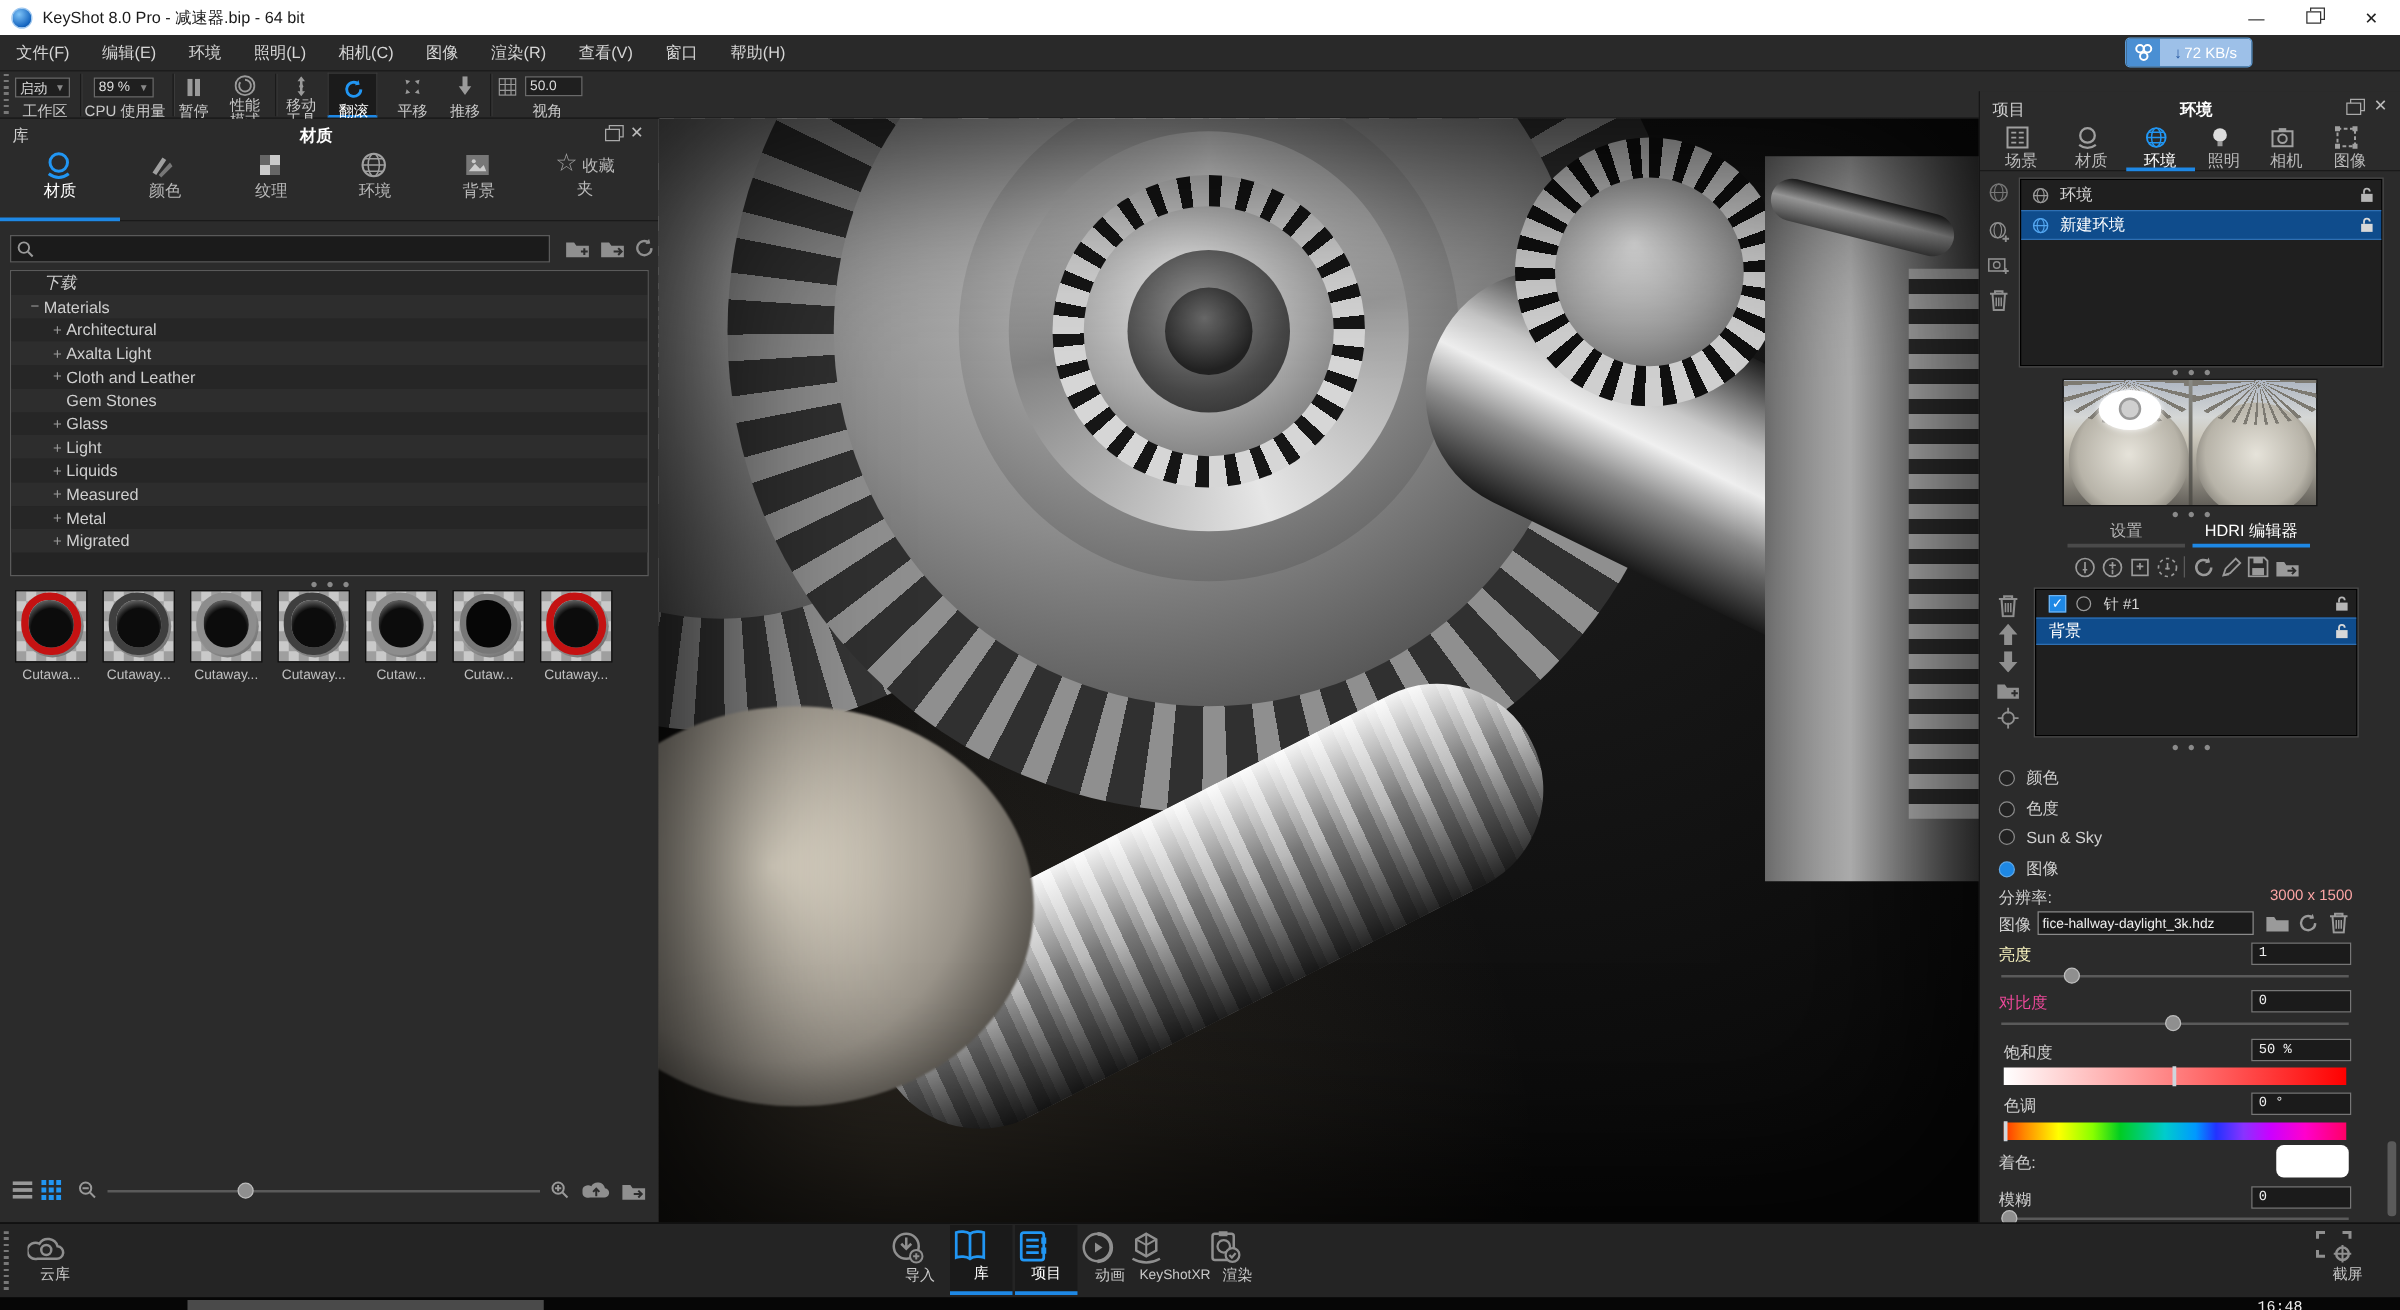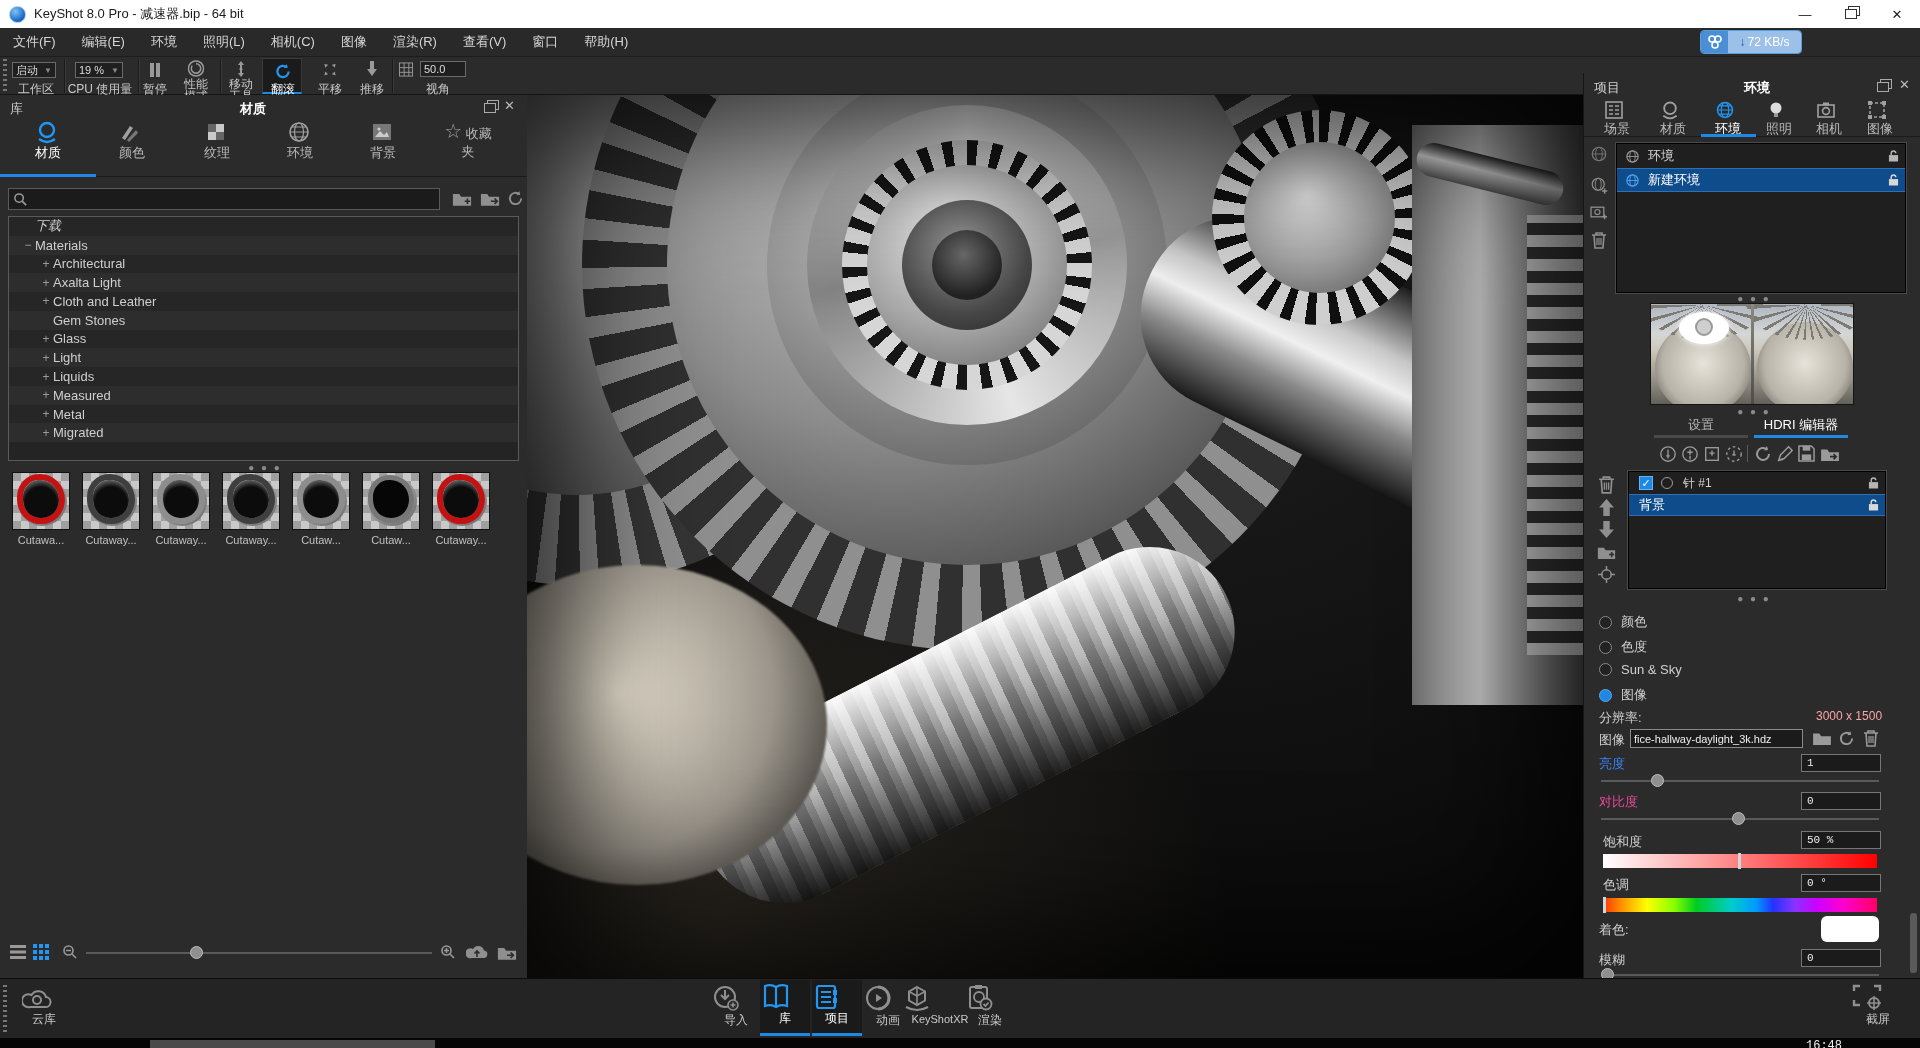--- a/index.html
+++ b/index.html
@@ -193,21 +193,21 @@
 
 <div class="abs toolbar">
   <div class="abs grip" style="left:3px;top:2px;height:34px"></div>
   <div class="tb-box" style="left:12px;top:5px;width:44px">
       <span>启动</span>
       <span class="caret">▼</span>
     </div>
   <span class="tb-label" style="left:36px;top:26px">工作区</span>
   <div class="tb-divider" style="left:64px"></div>
   <div class="tb-box" style="left:75px;top:5px;width:48px">
-      <span>19 %</span>
+      <span>89 %</span>
       <span class="caret">▼</span>
     </div>
   <span class="tb-label" style="left:100px;top:26px">CPU 使用量</span>
   <div class="tb-divider" style="left:138px"></div>
   <span class="tb-ic" style="left:155px;top:6px">
       <svg width="12" height="14" viewBox="0 0 12 14">
         <rect x="1" y="0" width="4" height="14" fill="#9a9a9a"></rect>
         <rect x="7" y="0" width="4" height="14" fill="#9a9a9a"></rect>
       </svg>
     </span>
@@ -795,21 +795,21 @@
       </svg>
     </span>
   <span class="abs sideic" style="left:279px;top:656px">
       <svg width="16" height="18" viewBox="0 0 16 18">
         <path d="M1 4h14M5 4V2h6v2" stroke="#9a9a9a" stroke-width="1.6" fill="none"></path>
         <path d="M3 4l1 13h8l1-13" fill="none" stroke="#9a9a9a" stroke-width="1.6"></path>
         <path d="M6 7v7M8 7v7M10 7v7" stroke="#9a9a9a" stroke-width="1.2"></path>
       </svg>
     </span>
 
-  <span class="abs" style="left:15px;top:682px;font-size:13px;color:#3b82f6">亮度</span>
+  <span class="abs" style="left:15px;top:682px;font-size:13px;color:#fef9c3">亮度</span>
   <div class="valbox" style="left:217px;top:681px">
       <span>1</span>
     </div>
   <div class="slider" style="left:17px;top:707px;width:278px">
       <span class="sthumb" style="left:50px"></span>
     </div>
 
   <span class="abs" style="left:15px;top:720px;font-size:13px;color:#ec4899">对比度</span>
   <div class="valbox" style="left:217px;top:719px">
       <span>0</span>

